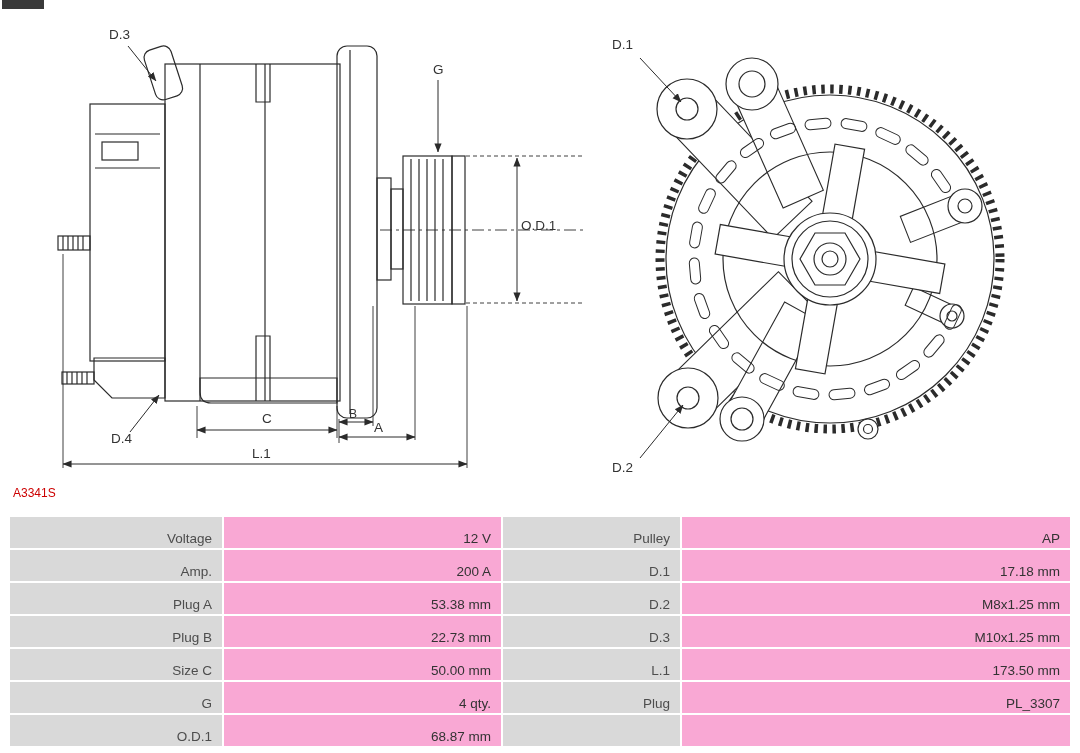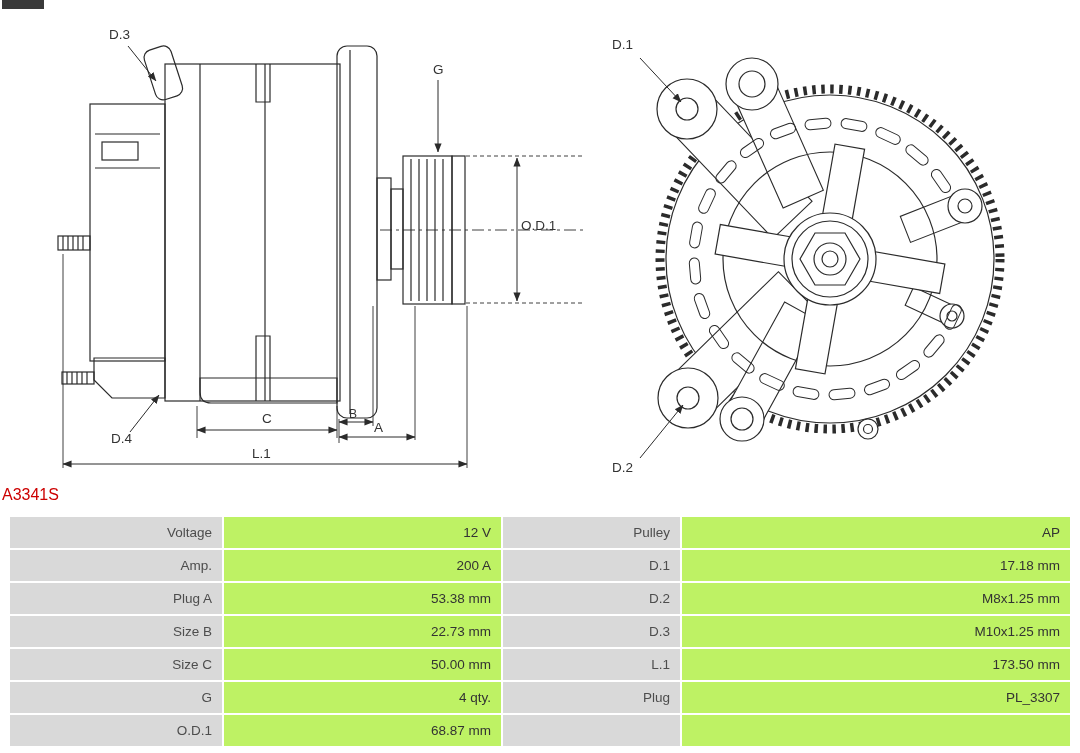--- a/index.html
+++ b/index.html
@@ -9,39 +9,39 @@
     position: relative; overflow: hidden;
     font-family: "Liberation Sans", sans-serif;
     color: #333;
   }
   .logo-frag {
     position: absolute; top: 0; left: 2px;
     width: 42px; height: 9px; background: #3a3a3a;
   }
   .drawing { position: absolute; top: 6px; left: 0; }
   .part-number {
-    position: absolute; top: 486px; left: 2px;
-    font-size: 16px; font-weight: 500; color: #cc0000;
+    position: absolute; top: 486px; left: 13px;
+    font-size: 12px; font-weight: 500; color: #cc0000;
   }
   .spec-table {
     position: absolute; top: 517px; left: 10px; width: 1060px;
     display: grid;
     grid-template-columns: 212px 277px 177px 1fr;
     gap: 2px;
     background: #ffffff;
     font-size: 13.5px;
   }
   .spec-table .row { display: contents; }
   .cell {
     height: 31px; line-height: 31px;
-    padding: 0 10px; text-align: right;
+    padding: 6px 10px; text-align: right;
     white-space: nowrap; overflow: hidden;
   }
   .cell.label { background: #d9d9d9; color: #4d4d4d; }
-  .cell.value { background: #bef264; color: #333; }
+  .cell.value { background: #f9a8d4; color: #333; }
   svg text { font-family: "Liberation Sans", sans-serif; }
 </style>
 </head>
 <body>
 
 <div class="logo-frag"></div>
 
 <svg class="drawing" width="1080" height="478" viewBox="0 0 1080 478">
   <defs>
     <marker id="arrE" viewBox="0 0 10 10" refX="9.5" refY="5" markerWidth="9" markerHeight="9" orient="auto-start-reverse">
@@ -298,21 +298,21 @@
     <div class="cell label">D.1</div>
     <div class="cell value">17.18 mm</div>
   </div>
   <div class="row">
     <div class="cell label">Plug A</div>
     <div class="cell value">53.38 mm</div>
     <div class="cell label">D.2</div>
     <div class="cell value">M8x1.25 mm</div>
   </div>
   <div class="row">
-    <div class="cell label">Size B</div>
+    <div class="cell label">Plug B</div>
     <div class="cell value">22.73 mm</div>
     <div class="cell label">D.3</div>
     <div class="cell value">M10x1.25 mm</div>
   </div>
   <div class="row">
     <div class="cell label">Size C</div>
     <div class="cell value">50.00 mm</div>
     <div class="cell label">L.1</div>
     <div class="cell value">173.50 mm</div>
   </div>

